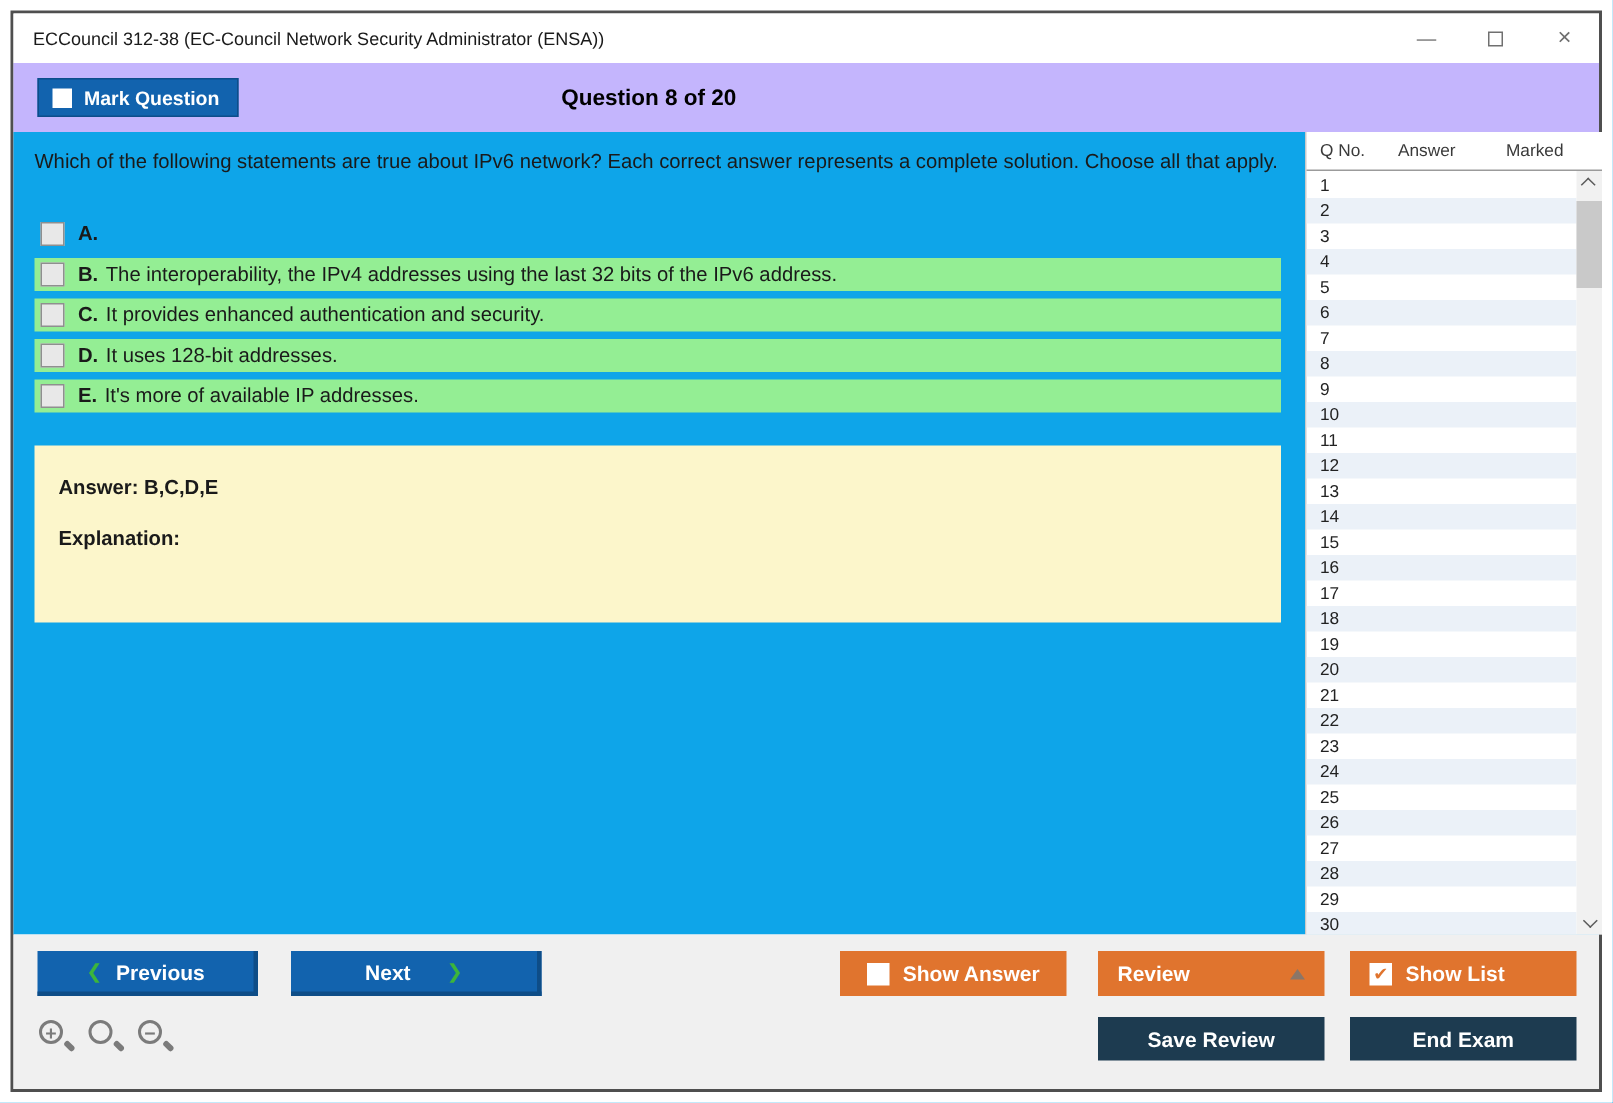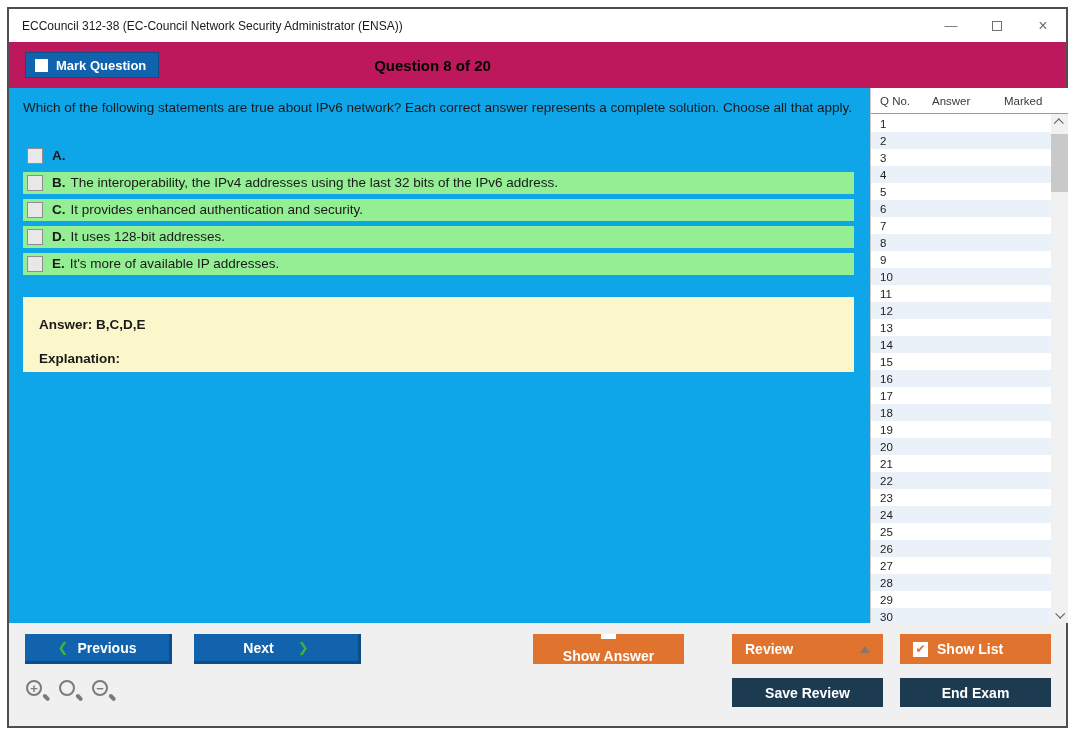--- a/index.html
+++ b/index.html
@@ -22,21 +22,21 @@
   .titlebar .title { font-size:12px; color:#1a1a1a; flex:1; }
   .win-controls { display:flex; align-items:center; height:100%; }
   .win-btn {
     width:46px; height:100%; display:flex; align-items:center; justify-content:center;
     color:#707070; font-size:13px; cursor:default;
   }
   .win-btn.max span { display:block; width:10px; height:10px; border:1px solid #707070; }
   .win-btn.close { font-size:16px; }
   
   .headband {
-    height:46px; background:#be185d; position:relative; flex:0 0 auto;
+    height:46px; background:#c4b5fd; position:relative; flex:0 0 auto;
   }
   .mark-btn {
     position:absolute; left:16px; top:10px; height:26px; padding:0 12px 0 9px;
     background:#1263ae; border:1px solid #0d4d8a; display:flex; align-items:center; gap:8px;
     color:#ffffff; font-size:13px; font-weight:bold; cursor:pointer;
   }
   .mark-btn .cb { width:13px; height:13px; background:#ffffff; display:inline-block; }
   .q-counter {
     position:absolute; left:0; right:210px; top:0; height:46px;
     display:flex; align-items:center; justify-content:center;
@@ -51,21 +51,21 @@
     display:flex; align-items:center; height:22px; margin-bottom:5px;
     padding-left:4px; font-size:13.5px; color:#1a1a1a; cursor:pointer;
   }
   .option-row.hl { background:#94ee94; }
   .option-row .checkbox {
     width:16px; height:16px; background:#e8e8e8; border:1px solid #8f8f8f;
     flex:0 0 auto; margin-right:9px;
   }
   .option-letter { font-weight:bold; margin-right:5px; }
   .answer-box {
-    margin-top:22px; width:831px; height:75px; background:#fcf6cb;
+    margin-top:22px; width:831px; height:118px; background:#fcf6cb;
     padding:20px 16px 0 16px;
   }
   .answer-box .ans { font-size:13.5px; font-weight:bold; color:#1a1a1a; }
   .answer-box .expl { font-size:13.5px; font-weight:bold; color:#1a1a1a; margin-top:19px; }
   
   .sidebar {
     flex:0 0 198px; border-left:1px solid #c9c9c9; display:flex; flex-direction:column;
     background:#ffffff;
   }
   .list-header {
@@ -101,21 +101,21 @@
   .btn {
     position:absolute; height:30px; display:flex; align-items:center; justify-content:center;
     color:#ffffff; font-size:14px; font-weight:bold; cursor:pointer; gap:9px;
   }
   .btn.blue { background:#1263ae; border-right:3px solid #0e4d87; border-bottom:3px solid #0e4d87; }
   .btn.orange { background:#e0742e; }
   .btn.navy { background:#1d3b50; height:29px; }
   .chev { color:#3cb53c; font-size:13px; font-weight:bold; }
   .btn-prev { left:16px; top:11px; width:147px; }
   .btn-next { left:185px; top:11px; width:167px;gap:24px; }
-  .btn-showanswer { left:524px; top:11px; width:151px;flex-direction:column; }
+  .btn-showanswer { left:551px; top:11px; width:151px; }
   .btn-review { left:723px; top:11px; width:151px; justify-content:flex-start; padding-left:13px; }
   .btn-showlist { left:891px; top:11px; width:151px; justify-content:flex-start; padding-left:13px; }
   .btn-save { left:723px; top:55px; width:151px; }
   .btn-end { left:891px; top:55px; width:151px; }
   .btn .cb { width:15px; height:15px; background:#ffffff; display:flex; align-items:center; justify-content:center; }
   .btn .cb .tick { color:#e0742e; font-size:12px; font-weight:bold; line-height:1; }
   .dd-arrow {
     position:absolute; right:13px; top:12px; width:0; height:0;
     border-left:5px solid transparent; border-right:5px solid transparent;
     border-bottom:7px solid #8a7668;

